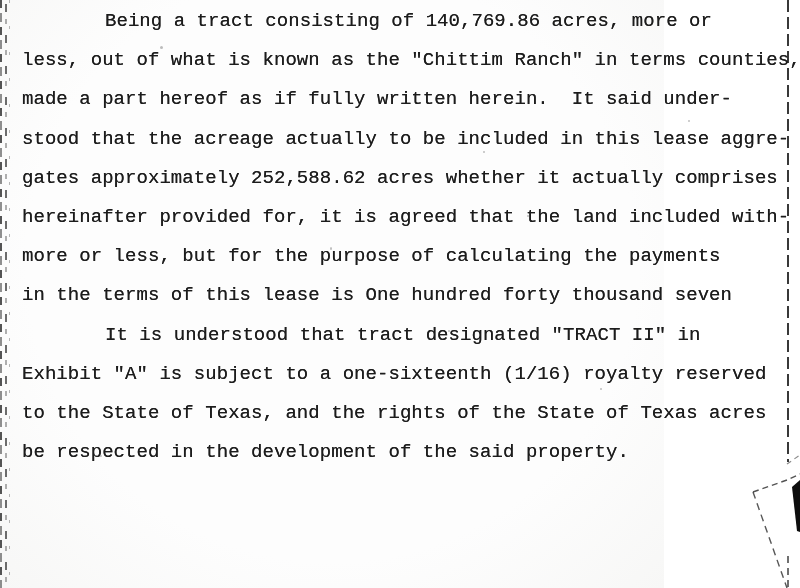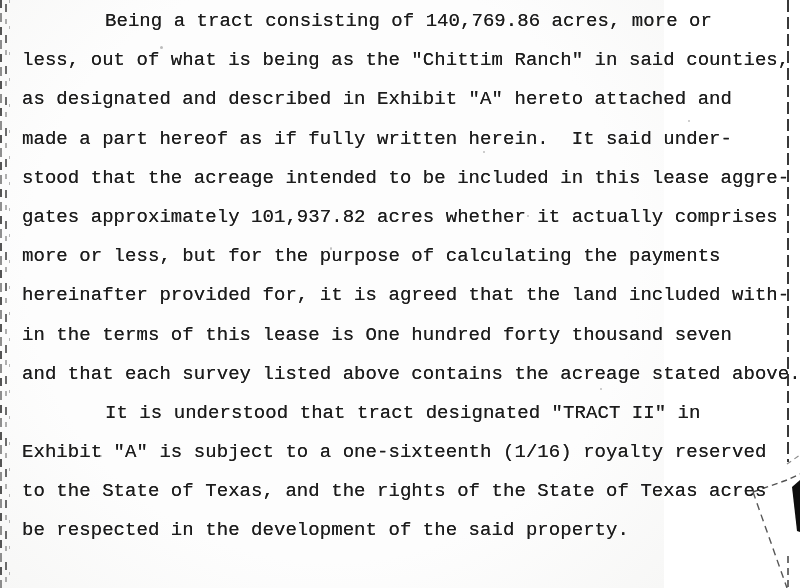--- a/index.html
+++ b/index.html
@@ -69,29 +69,27 @@
 <div class="page">
 
   <div class="edge-left-a"></div>
   <div class="edge-left-b"></div>
   <div class="edge-left-c"></div>
   <div class="edge-right"></div>
   <div class="edge-right-resume"></div>
 
   <div class="text-block">
     <div class="line indent">Being a tract consisting of 140,769.86 acres, more or</div>
-    <div class="line">less, out of what is being as the "Chittim Ranch" in said counties,</div>
-    <div class="line">as designated and described in Exhibit "A" hereto attached and</div>
+    <div class="line">less, out of what is known as the "Chittim Ranch" in terms counties,</div>
     <div class="line">made a part hereof as if fully written herein.  It said under-</div>
-    <div class="line">stood that the acreage intended to be included in this lease aggre-</div>
-    <div class="line">gates approximately 101,937.82 acres whether it actually comprises</div>
+    <div class="line">stood that the acreage actually to be included in this lease aggre-</div>
+    <div class="line">gates approximately 252,588.62 acres whether it actually comprises</div>
+    <div class="line">hereinafter provided for, it is agreed that the land included with-</div>
     <div class="line">more or less, but for the purpose of calculating the payments</div>
-    <div class="line">hereinafter provided for, it is agreed that the land included with-</div>
     <div class="line">in the terms of this lease is One hundred forty thousand seven</div>
-    <div class="line">and that each survey listed above contains the acreage stated above.</div>
     <div class="line indent">It is understood that tract designated "TRACT II" in</div>
     <div class="line">Exhibit "A" is subject to a one-sixteenth (1/16) royalty reserved</div>
     <div class="line">to the State of Texas, and the rights of the State of Texas acres</div>
     <div class="line">be respected in the development of the said property.</div>
   </div>
 
   <svg class="crease-svg" width="800" height="588" viewBox="0 0 800 588">
 
     <path d="M753,492 L787,480 L800,474" fill="none" stroke="rgba(40,40,40,0.8)" stroke-width="1.4" stroke-dasharray="6 4"></path>
 

